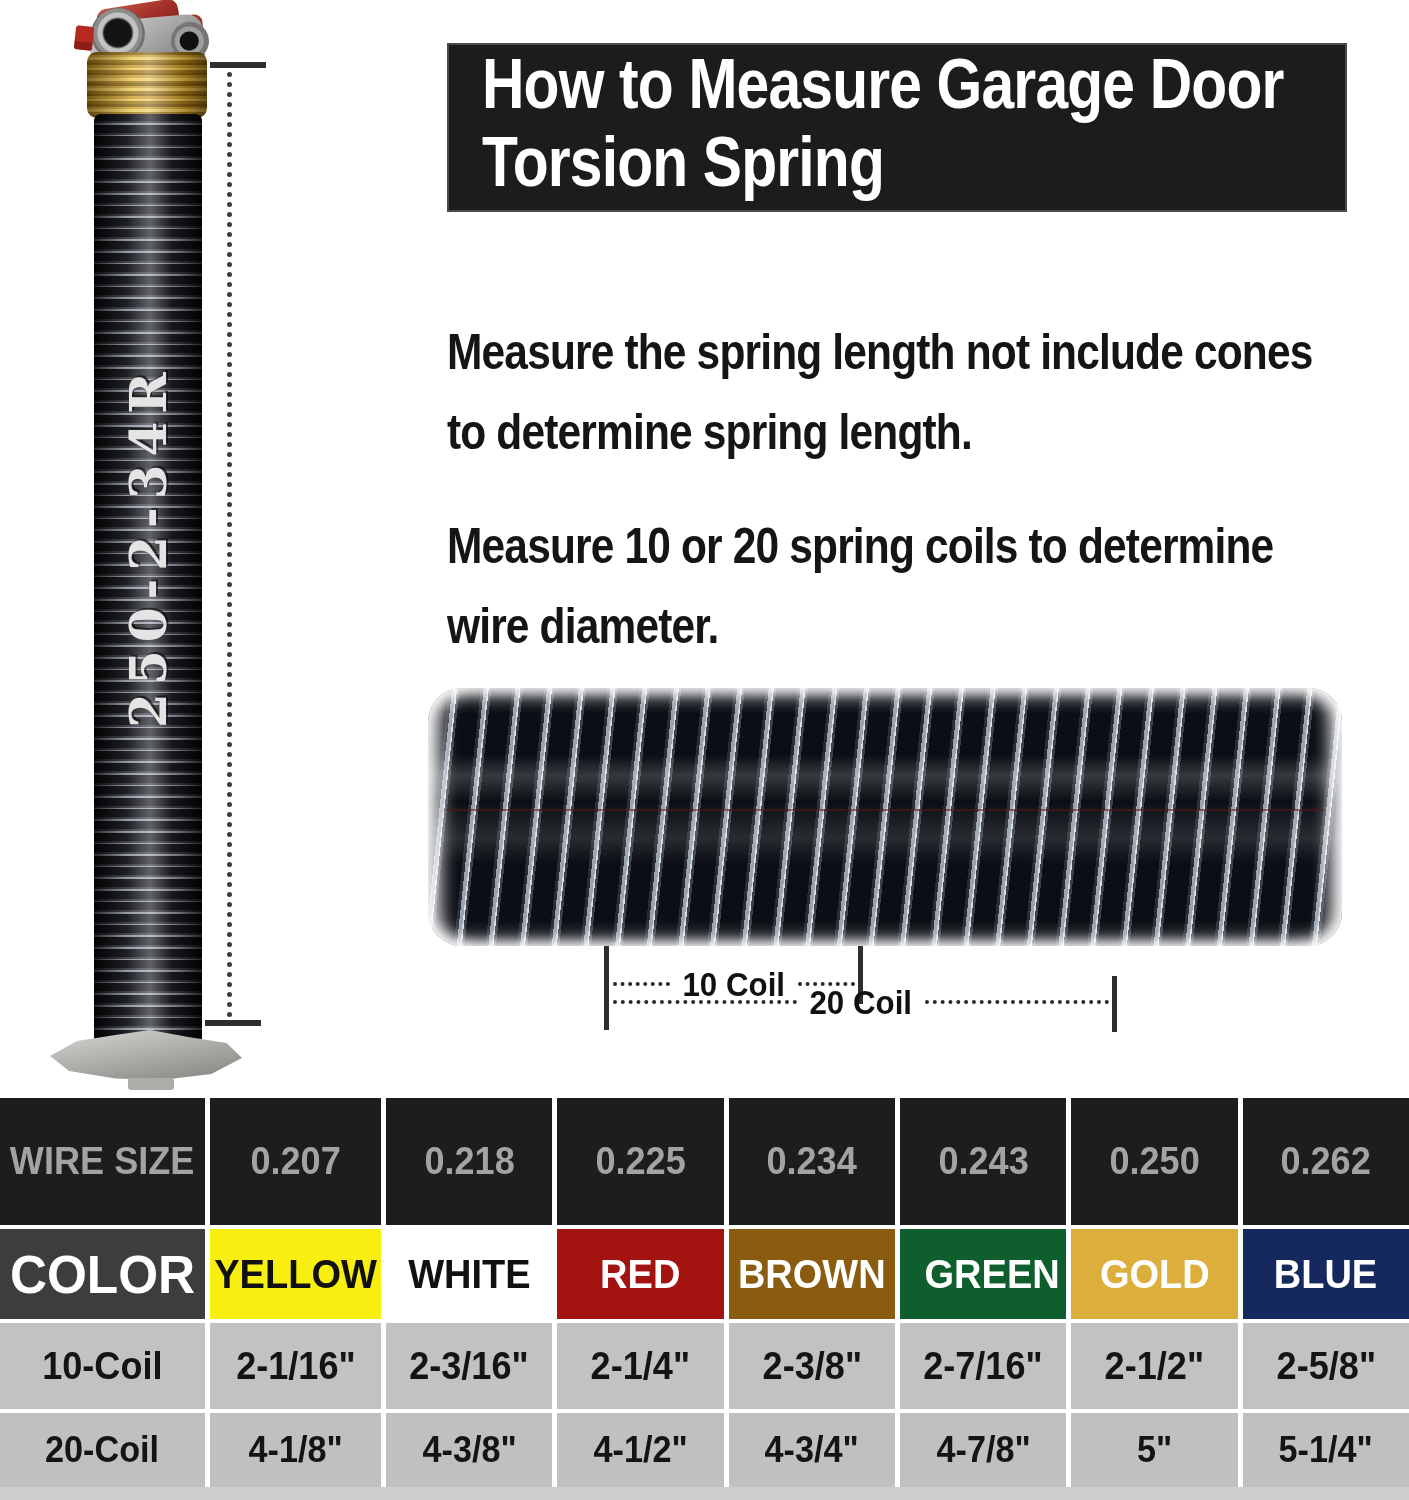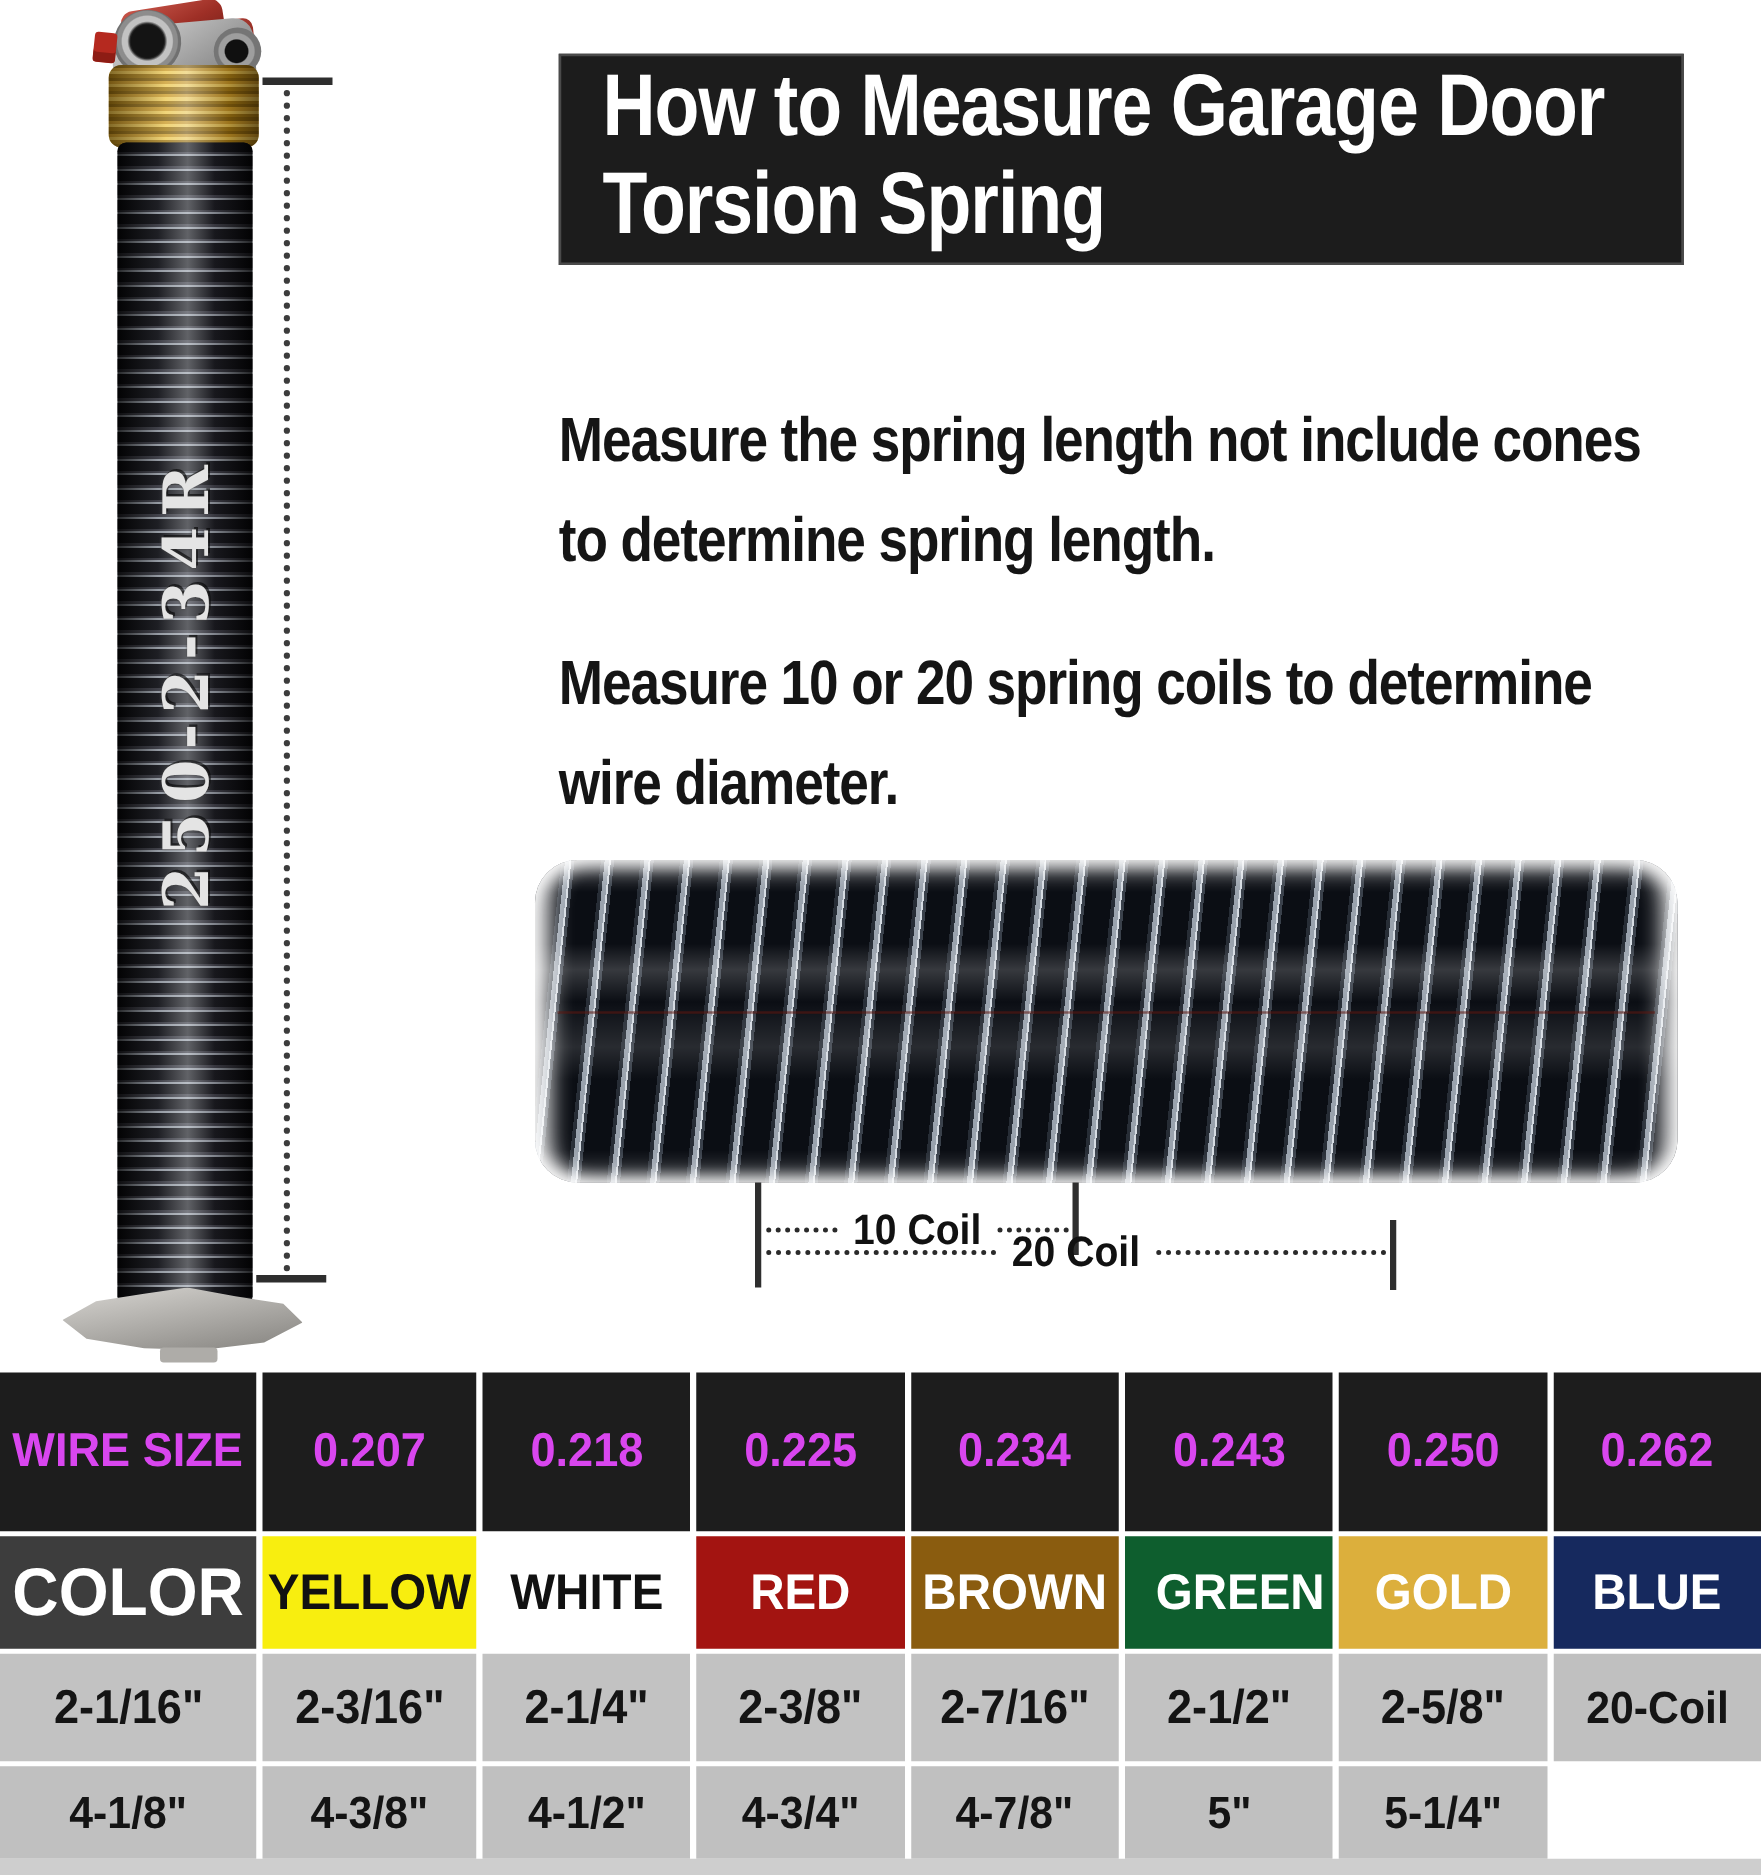--- a/index.html
+++ b/index.html
@@ -80,21 +80,21 @@
   #coil-row-10{left:613px;top:964px;width:242px;}
   #coil-row-20{left:613px;top:982px;width:496px;}
   .dots{flex:1;height:0;border-top:4px dotted #2a2a2a;}
   .coil-label{font-weight:bold;font-size:34px;color:#111;transform:scaleX(0.92);white-space:nowrap;}
 
   
   .spec-table{position:absolute;left:0;top:1098px;width:1409px;display:grid;
     grid-template-columns:205px repeat(7,1fr);grid-template-rows:127px 90px 86px 74px;gap:4px 5px;}
   .cell{display:flex;align-items:center;justify-content:center;font-weight:bold;}
   .cell .ct{transform:scaleX(0.95);white-space:nowrap;}
-  .c-dark{background:var(--row-dark,#1d1d1d);color:#d946ef;font-size:38px;}
+  .c-dark{background:var(--row-dark,#1d1d1d);color:#a3a3a3;font-size:38px;}
   .c-label{background:var(--label-gray,#3d3d3d);color:#fff;font-size:54px;}
   .c-color{font-size:40px;}
   .c-gray{background:var(--row-light,#c2c2c2);color:#141414;font-size:38px;}
   .c-gray2{background:var(--row-light2,#c0c0c0);color:#141414;font-size:36px;}
   .bottom-strip{position:absolute;left:0;top:1487px;width:1409px;height:13px;background:var(--bottom-strip,#cecece);}
 </style>
 </head>
 <body>
 
 <div id="stage">
@@ -194,20 +194,23 @@
         <span class="ct">GREEN</span>
       </div>
     <div class="cell c-color" style="background: rgb(220, 175, 60); color: rgb(255, 255, 255);">
         <span class="ct">GOLD</span>
       </div>
     <div class="cell c-color" style="background: rgb(22, 41, 94); color: rgb(255, 255, 255);">
         <span class="ct">BLUE</span>
       </div>
 
     <div class="cell c-gray">
+        <span class="ct">10-Coil</span>
+      </div>
+    <div class="cell c-gray">
         <span class="ct">2-1/16"</span>
       </div>
     <div class="cell c-gray">
         <span class="ct">2-3/16"</span>
       </div>
     <div class="cell c-gray">
         <span class="ct">2-1/4"</span>
       </div>
     <div class="cell c-gray">
         <span class="ct">2-3/8"</span>

